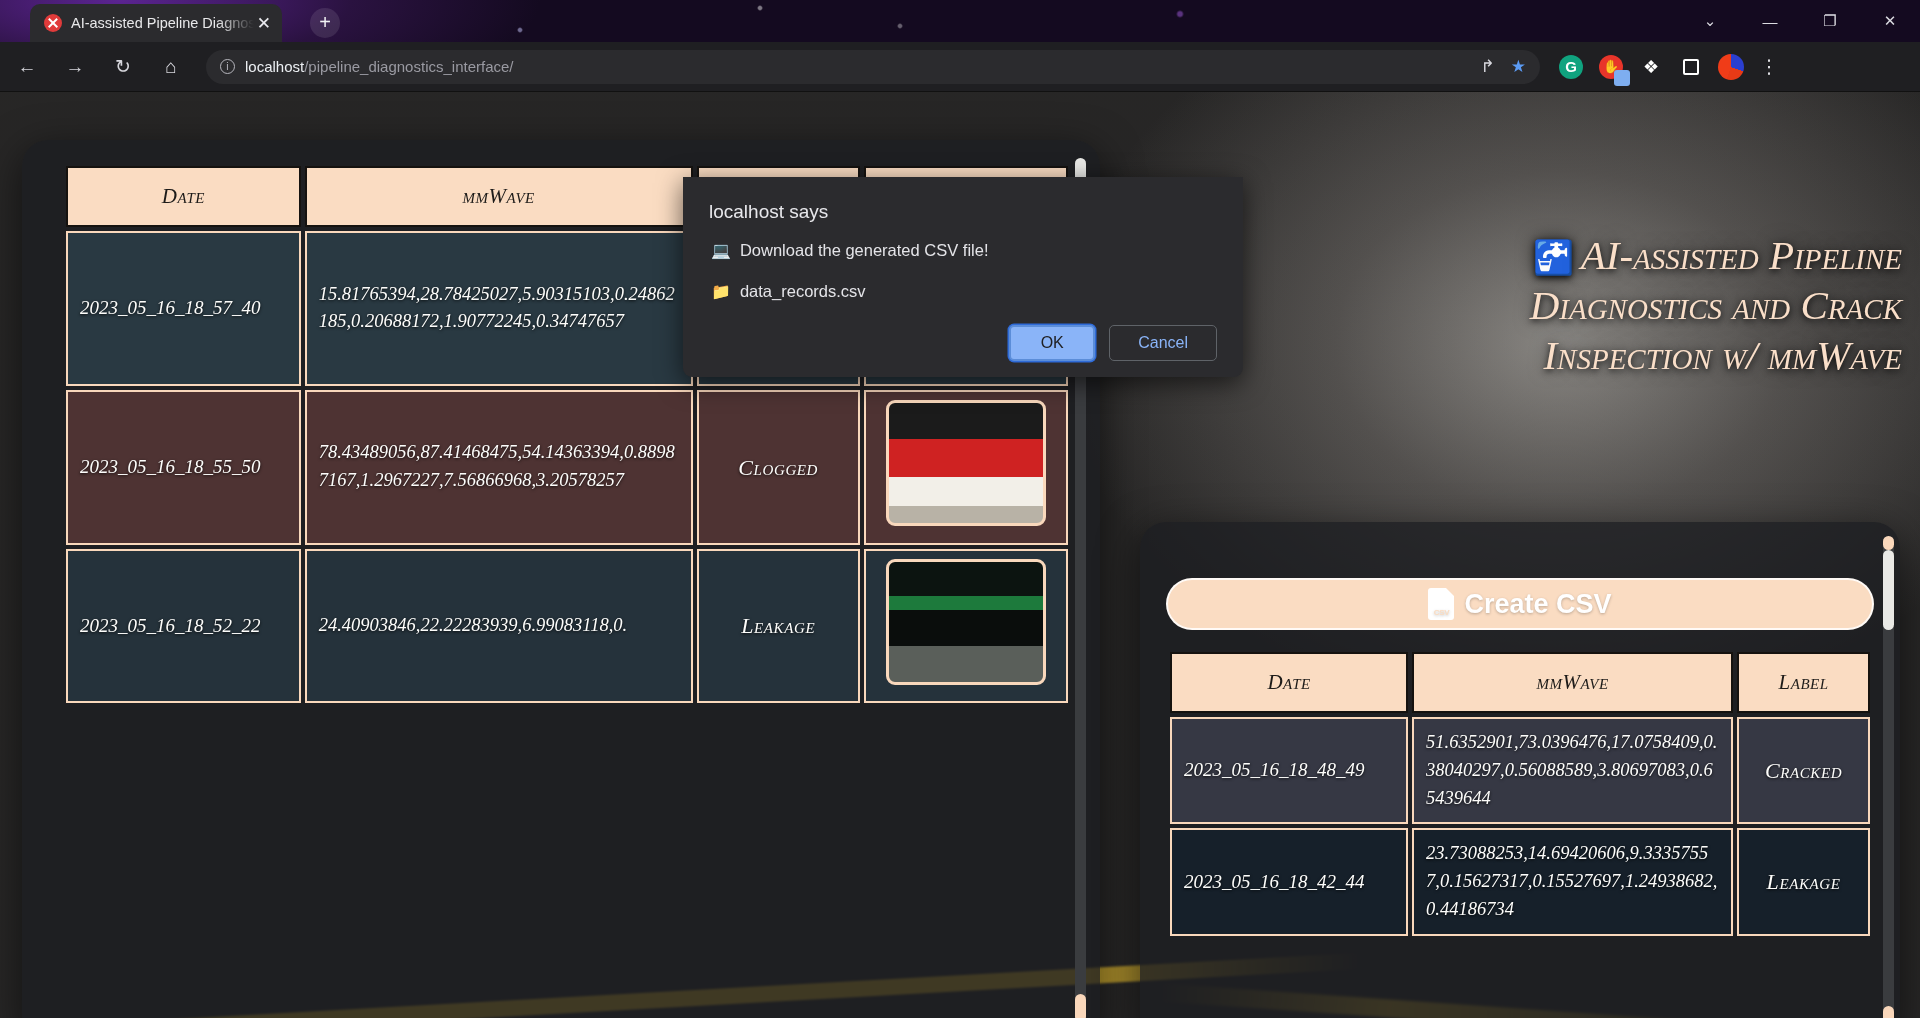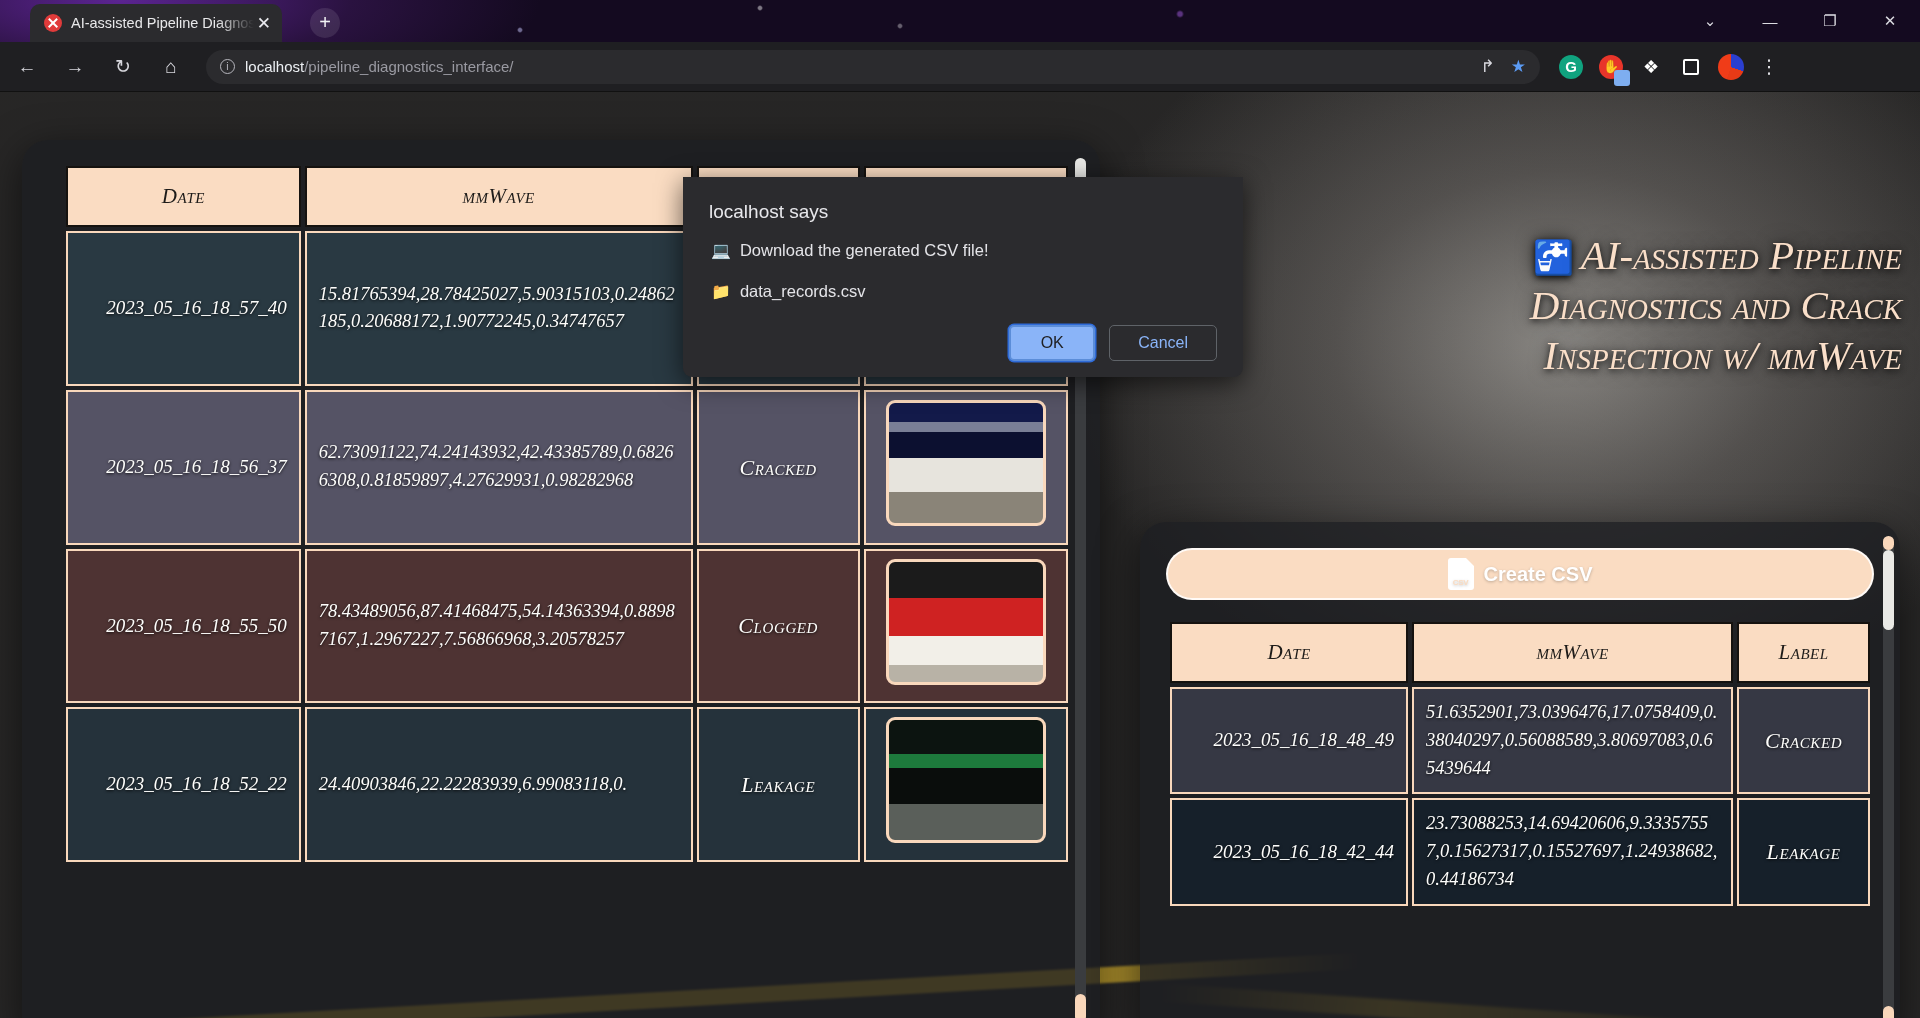--- a/index.html
+++ b/index.html
@@ -143,21 +143,21 @@
     font-size:21px; font-weight:normal; padding:16px 6px; text-align:center;
     letter-spacing:.5px;
   }
   td{
     border:2px solid #f9d8bc; color:#fdfdfb;
     font-family:"Liberation Serif", serif; font-style:italic;
     font-size:18.5px; line-height:1.5; padding:10px 12px;
     text-shadow:0 1px 3px rgba(0,0,0,.85);
     vertical-align:middle; background-clip:padding-box;
   }
-  td.c-date{ text-align:right; font-size:19px; white-space:nowrap; }
+  td.c-date{ text-align:left; font-size:19px; white-space:nowrap; }
   td.c-wave{ text-align:left; word-break:break-all; }
   td.c-label{ text-align:center; font-variant:small-caps; font-size:22px; letter-spacing:.6px; }
   td.c-img{ text-align:center; padding:8px; }
 
   
   tr.tint-a td{ background-color:rgba(46,66,78,.74); }
   tr.tint-b td{ background-color:rgba(108,105,130,.70); }
   tr.tint-c td{ background-color:rgba(96,58,58,.74); }
   tr.tint-d td{ background-color:rgba(40,56,66,.78); }
   tr.tint-e td{ background-color:rgba(60,62,78,.80); }
@@ -176,23 +176,24 @@
   .thumb.t3{ background:
       linear-gradient(#1b1b1b 0 30%, #cf2222 30% 62%, #f2efe8 62% 86%, #b8b2a6 86% 100%); }
   .thumb.t4{ background:
       linear-gradient(#0c1410 0 28%, #1d7a3c 28% 40%, #0a0d0c 40% 70%, #5a5f5a 70% 100%); }
 
   
   .csv-btn{
     width:100%; height:52px; border-radius:26px; background:#fadcc2;
     border:2px solid rgba(255,255,255,.85);
     display:flex; align-items:center; justify-content:center; gap:10px;
-    color:#ffffff; font-size:20px; font-weight:bold;
+    color:#ffffff; font-size:27px; font-weight:bold;
     text-shadow:0 1px 3px rgba(0,0,0,.25);
     margin-bottom:18px;
+    margin-top:30px;
   }
   .csv-glyph{
     width:26px; height:32px; background:#fff; border-radius:3px; position:relative;
     display:flex; align-items:flex-end; justify-content:center; padding-bottom:3px;
   }
   .csv-glyph::after{
     content:"CSV"; font-size:8px; font-weight:bold; color:#fadcc2;
     font-family:"Liberation Sans", sans-serif; letter-spacing:-.3px;
   }
   .csv-glyph::before{
@@ -296,26 +297,20 @@
               <th style="width:160px">Label</th>
               <th style="width:200px">Image</th>
             </tr>
           </thead>
           <tbody id="left-body">
               <tr class="tint-a">
                 <td class="c-date">2023_05_16_18_57_40</td>
                 <td class="c-wave">15.81765394,28.78425027,5.90315103,0.24862185,0.20688172,1.90772245,0.34747657</td>
                 <td class="c-label">Leakage</td>
                 <td class="c-img"><span class="thumb t1"></span></td>
-              </tr>
-              <tr class="tint-b">
-                <td class="c-date">2023_05_16_18_56_37</td>
-                <td class="c-wave">62.73091122,74.24143932,42.43385789,0.68266308,0.81859897,4.27629931,0.98282968</td>
-                <td class="c-label">Cracked</td>
-                <td class="c-img"><span class="thumb t2"></span></td>
               </tr>
               <tr class="tint-c">
                 <td class="c-date">2023_05_16_18_55_50</td>
                 <td class="c-wave">78.43489056,87.41468475,54.14363394,0.88987167,1.2967227,7.56866968,3.20578257</td>
                 <td class="c-label">Clogged</td>
                 <td class="c-img"><span class="thumb t3"></span></td>
               </tr>
               <tr class="tint-d">
                 <td class="c-date">2023_05_16_18_52_22</td>
                 <td class="c-wave">24.40903846,22.22283939,6.99083118,0.</td>

